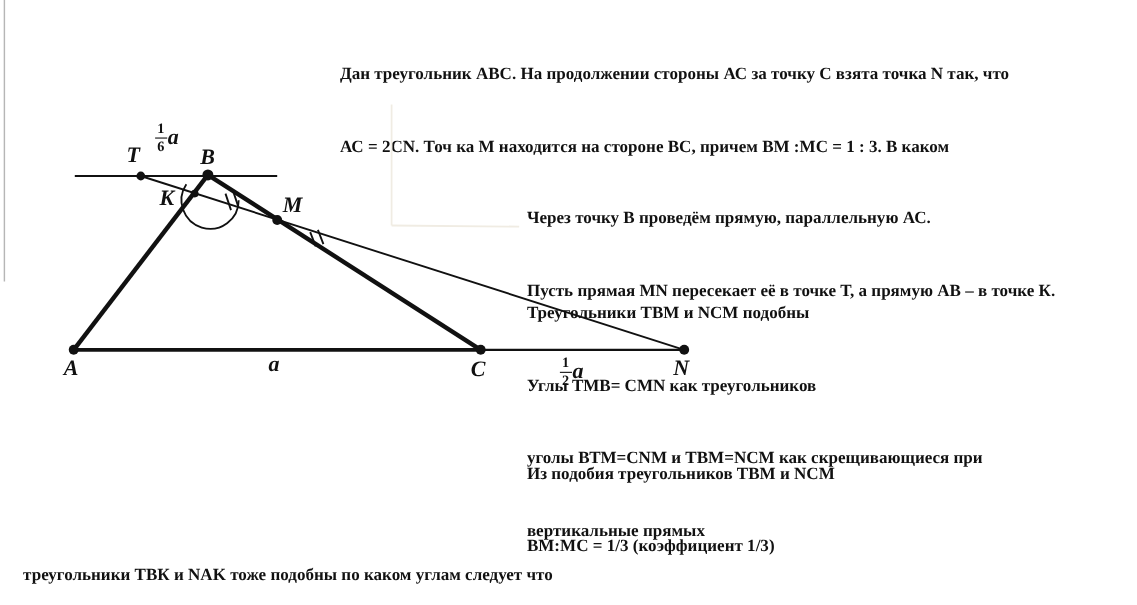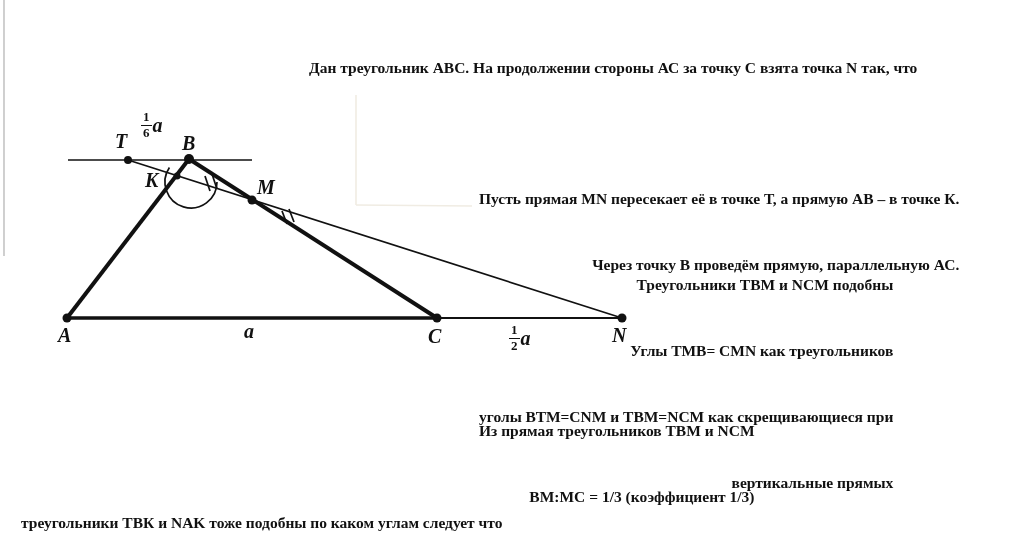--- a/index.html
+++ b/index.html
@@ -3,54 +3,55 @@
 <meta charset="utf-8">
 <style>
   html,body { margin:0; padding:0; background:#e8e8e8; }
   .page {
     position:relative; width:1034px; height:550px; background:#ffffff;
     font-family:"Liberation Serif","DejaVu Serif",serif; color:#111;
     overflow:hidden;
   }
   .tblock { position:absolute; z-index:1; font-weight:700; font-size:15.5px;
             line-height:22px; white-space:pre; }
-  .tblock div { height:22px;text-align:right; }
+  .tblock div { height:22px; }
   svg.overlay { position:absolute; left:0; top:0; z-index:2; pointer-events:none; }
   .diagram-label { position:absolute; z-index:3; font-style:italic; font-weight:700;
                    font-size:20px; line-height:1; white-space:pre; }
   .measure { position:absolute; z-index:3; display:flex; align-items:center;
              font-weight:700; }
   .frac { display:inline-block; text-align:center; font-size:13px; line-height:1.15; }
   .frac .num { display:block; border-bottom:1.4px solid #111; padding:0 2px; }
   .frac .den { display:block; }
   .mvar { font-style:italic; font-size:20px; padding-left:1px; }
 </style>
 </head>
 <body>
 
 <div class="page">
 
   <div class="tblock" style="left:309px; top:13px;">
     <div>Дан треугольник АВС. На продолжении стороны АС за точку С взята точка N так, что</div>
+    <div>АС = 2CN. Точ ка М находится на стороне ВС, причем ВМ :МС = 1 : 3. В каком</div>
   </div>
 
   <div class="tblock" style="left:479px; top:144px;">
+    <div>Через точку В проведём прямую, параллельную АС.</div>
     <div>Пусть прямая MN пересекает её в точке Т, а прямую АВ – в точке К.</div>
-    <div>Через точку В проведём прямую, параллельную АС.</div>
   </div>
 
   <div class="tblock" style="left:479px; top:230px;">
     <div>Треугольники ТВМ и NCM подобны</div>
     <div>Углы ТМВ= CMN как треугольников</div>
     <div>уголы ВТМ=CNM и ТВМ=NCM как скрещивающиеся при</div>
     <div>вертикальные прямых</div>
   </div>
 
   <div class="tblock" style="left:479px; top:376px;">
-    <div>Из прямая треугольников ТВМ и NCM</div>
+    <div>Из подобия треугольников ТВМ и NCM</div>
     <div>ВМ:МС = 1/3 (коэффициент 1/3)</div>
     
   </div>
 
   <div class="tblock" style="left:21px; top:465px; line-height:23px;">
     <div>треугольники ТВК и NAK тоже подобны по каком углам следует что</div>
     
     
   </div>
 

